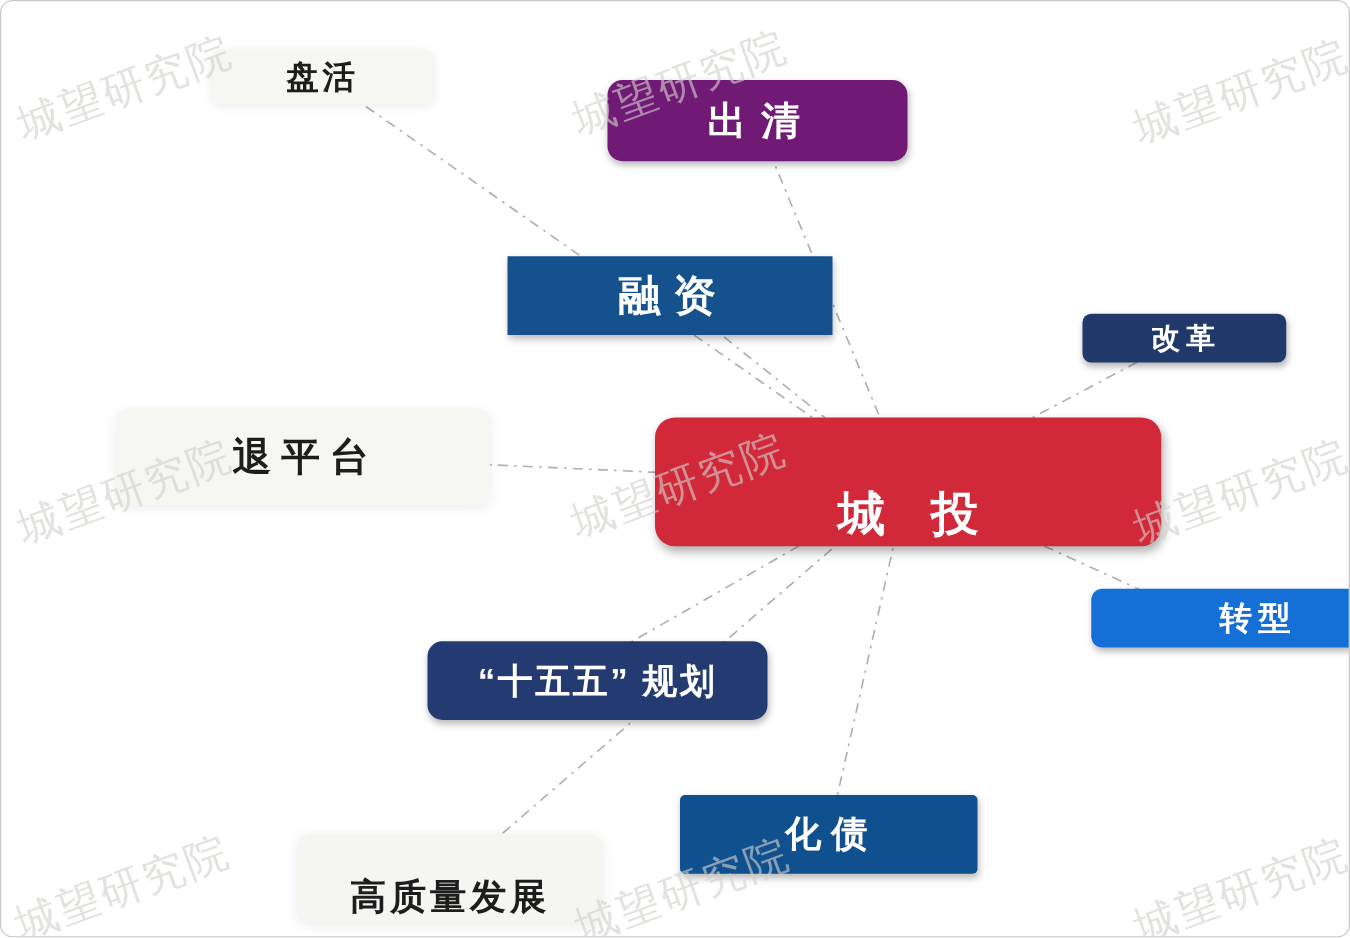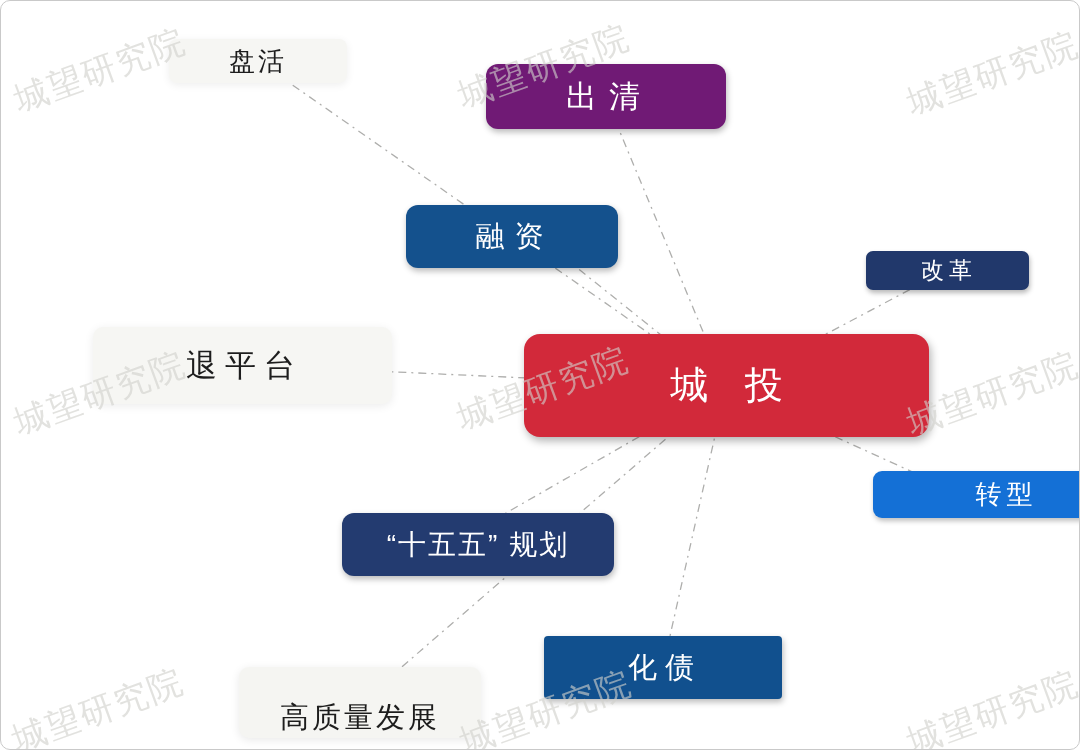--- a/index.html
+++ b/index.html
@@ -16,52 +16,53 @@
   .links{position:absolute;left:0;top:0;z-index:1;}
   .links line{
     stroke:#a0a09e;
     stroke-width:1.3;
     stroke-dasharray:8 5 2 5;
     opacity:.85;
   }
   .node{
     position:absolute;z-index:2;
     display:flex;align-items:center;justify-content:center;
-    font-weight:400;
+    font-weight:700;
     white-space:nowrap;
   }
   .node-panhuo{
     left:168px;top:38px;width:178px;height:44px;border-radius:8px;
     background:#f6f6f3;color:#1d1d1d;font-size:26px;letter-spacing:3px;
     box-shadow:0 2px 8px rgba(0,0,0,.07);
   }
   .node-chuqing{
     left:485px;top:63px;width:240px;height:65px;border-radius:12px;
     background:#701a75;color:#ffffff;font-size:31px;letter-spacing:12px;text-indent:6px;
     box-shadow:1px 3px 6px rgba(0,0,0,.28);
   }
   .node-rongzi{
-    left:405px;top:204px;width:212px;height:63px;border-radius:12px;
-    background:#14518d;color:#ffffff;font-size:29px;letter-spacing:10px;text-indent:5px;
+    left:405px;top:204px;width:260px;height:63px;border-radius:0;
+    background:#14518d;color:#ffffff;font-size:34px;letter-spacing:10px;text-indent:5px;
     box-shadow:1px 3px 6px rgba(0,0,0,.28);
   }
   .node-gaige{
     left:865px;top:250px;width:163px;height:39px;border-radius:7px;
     background:#21386b;color:#ffffff;font-size:23px;letter-spacing:5px;text-indent:3px;
     box-shadow:1px 3px 5px rgba(0,0,0,.28);
   }
   .node-tuipingtai{
     left:92px;top:326px;width:299px;height:77px;border-radius:10px;
     background:#f6f6f3;color:#1d1d1d;font-size:31px;letter-spacing:8px;text-indent:4px;
     box-shadow:0 2px 10px rgba(0,0,0,.08);
   }
   .node-chengtou{
     left:523px;top:333px;width:405px;height:103px;border-radius:16px;
     background:#d2293a;color:#ffffff;font-size:38px;word-spacing:26px;
     box-shadow:2px 4px 8px rgba(0,0,0,.30);
+    align-items:flex-end;
   }
   .node-zhuanxing{
     left:872px;top:470px;width:180px;height:47px;border-radius:9px;
     background:#1470d6;color:#ffffff;font-size:26px;letter-spacing:5px;text-indent:3px;
     box-shadow:1px 3px 5px rgba(0,0,0,.25);
     padding-left:42px;
   }
   .node-shiwuwu{
     left:341px;top:512px;width:272px;height:63px;border-radius:12px;
     background:#233b70;color:#ffffff;font-size:28px;letter-spacing:2px;

